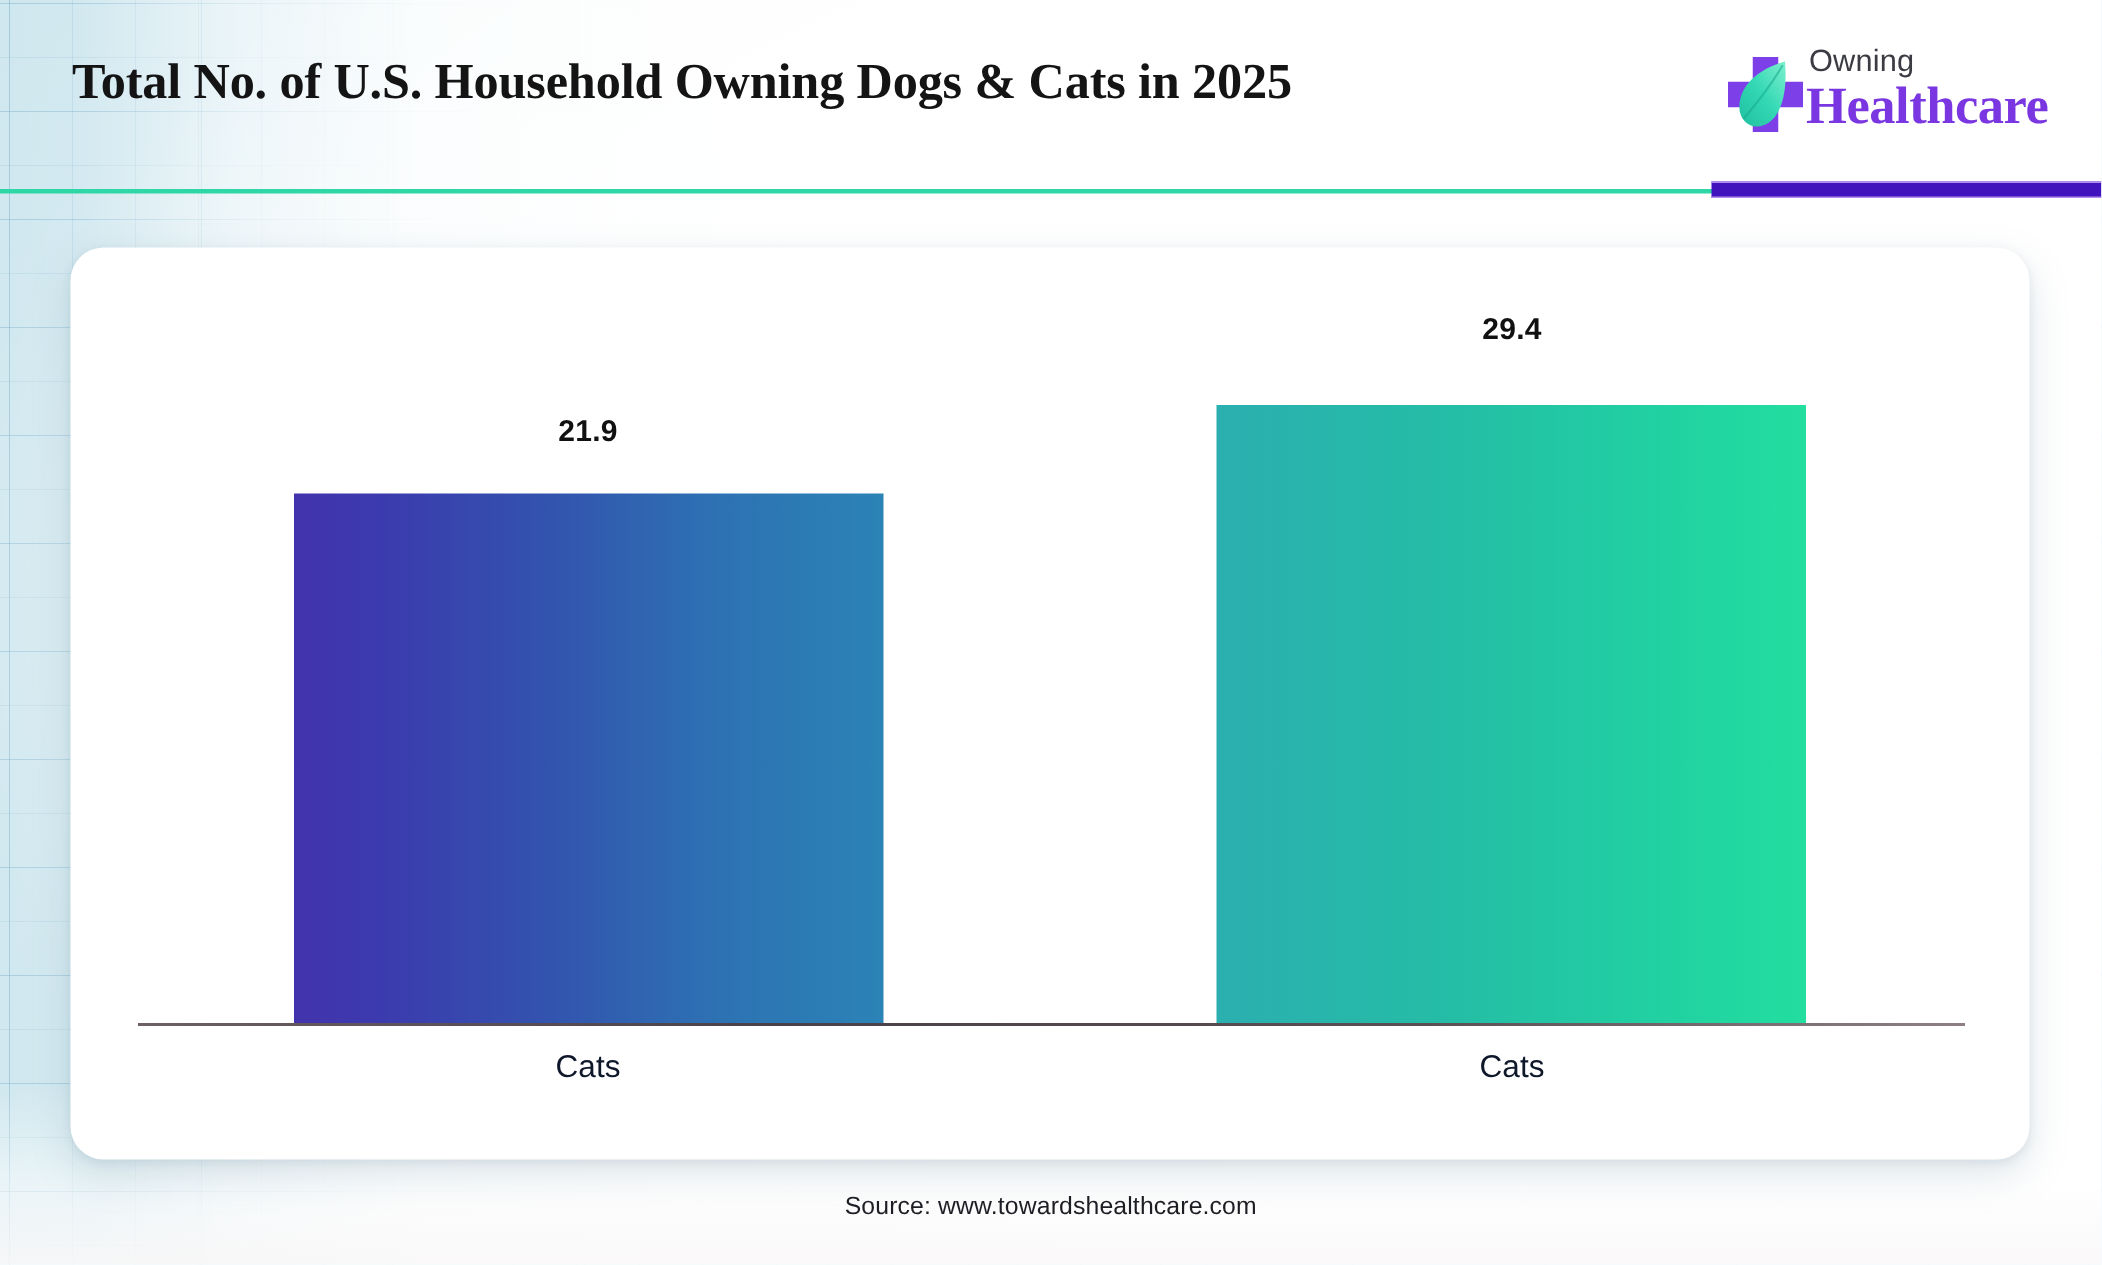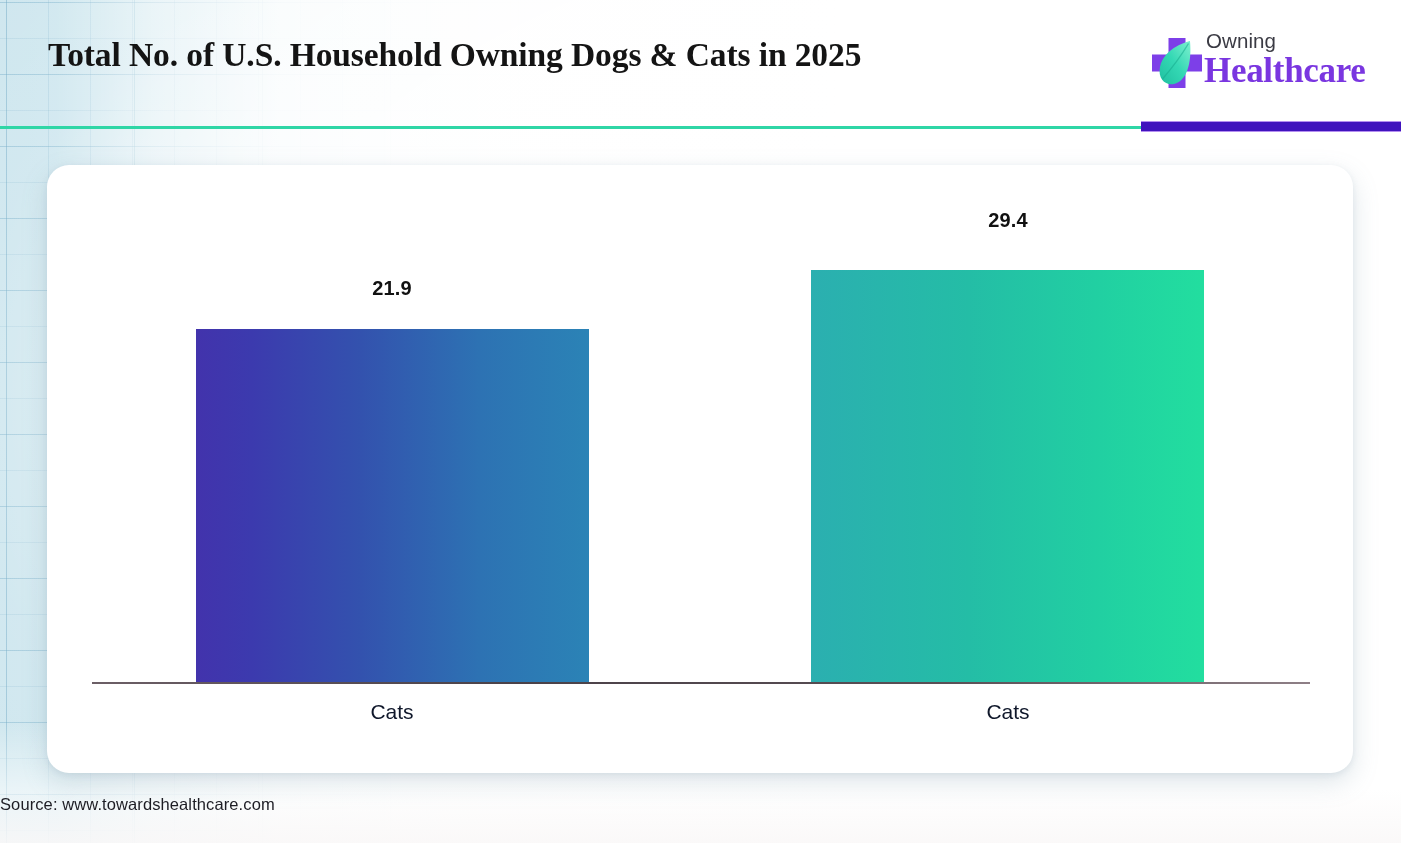--- a/index.html
+++ b/index.html
@@ -233,21 +233,21 @@
   }
   .cat-cats { left: 225px; }
   .cat-dogs { left: 841px; }
 
   
   .source {
     position: absolute;
     left: 0;
     top: 795px;
     width: 1401px;
-    text-align: left;
+    text-align: center;
     font-family: "Liberation Sans", sans-serif;
     font-size: 16.5px;
     color: #1d1d24;
     letter-spacing: 0.1px;
   }
 </style>
 </head>
 <body>
 
 <div id="canvas">

